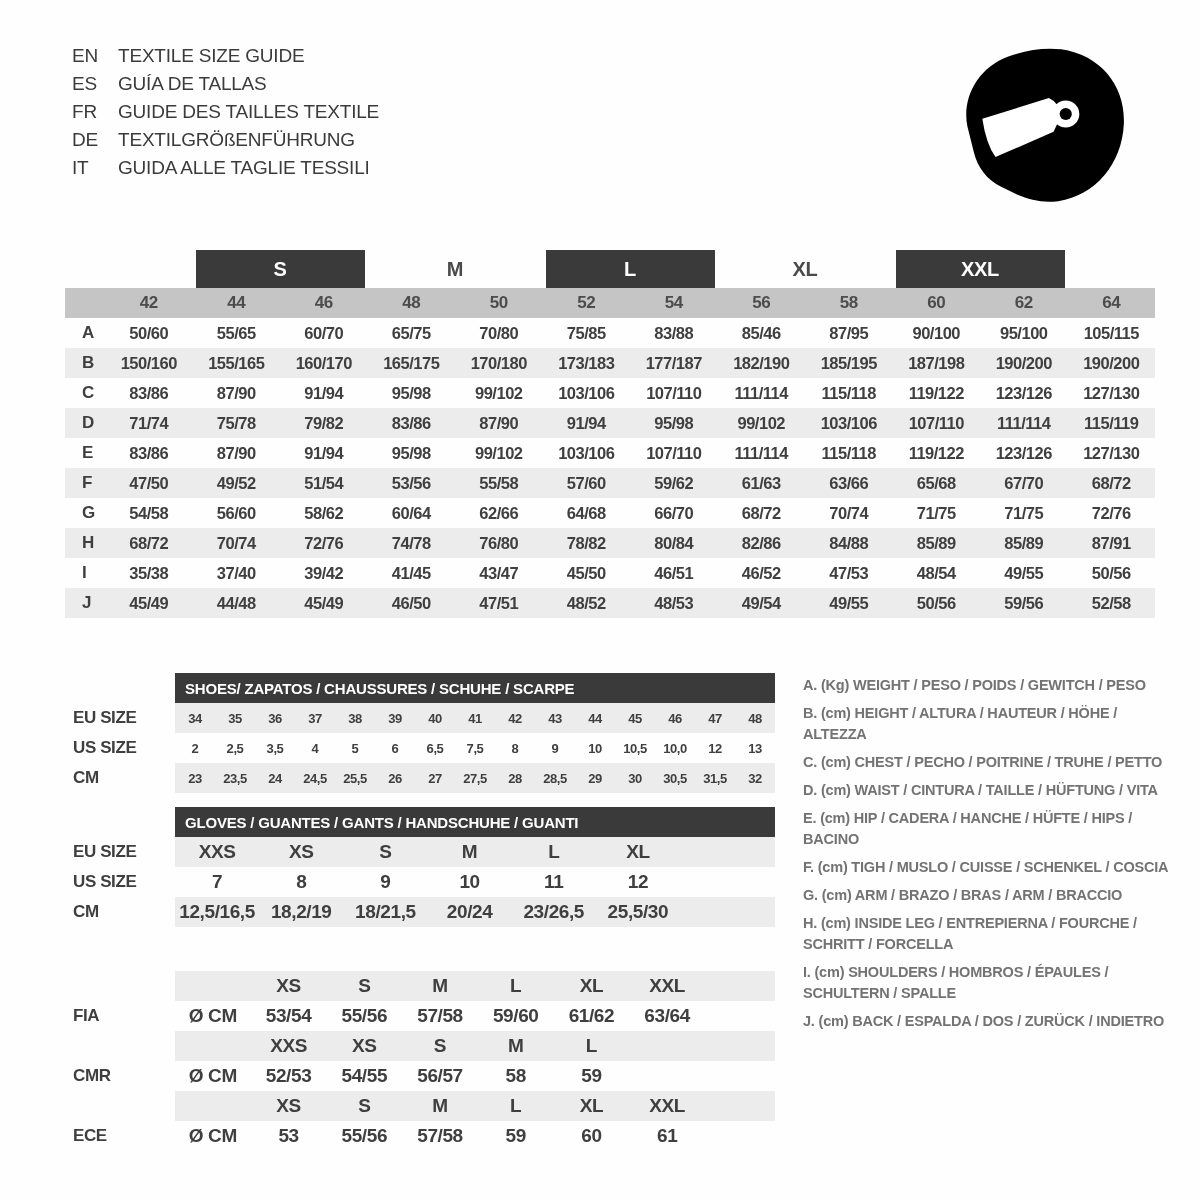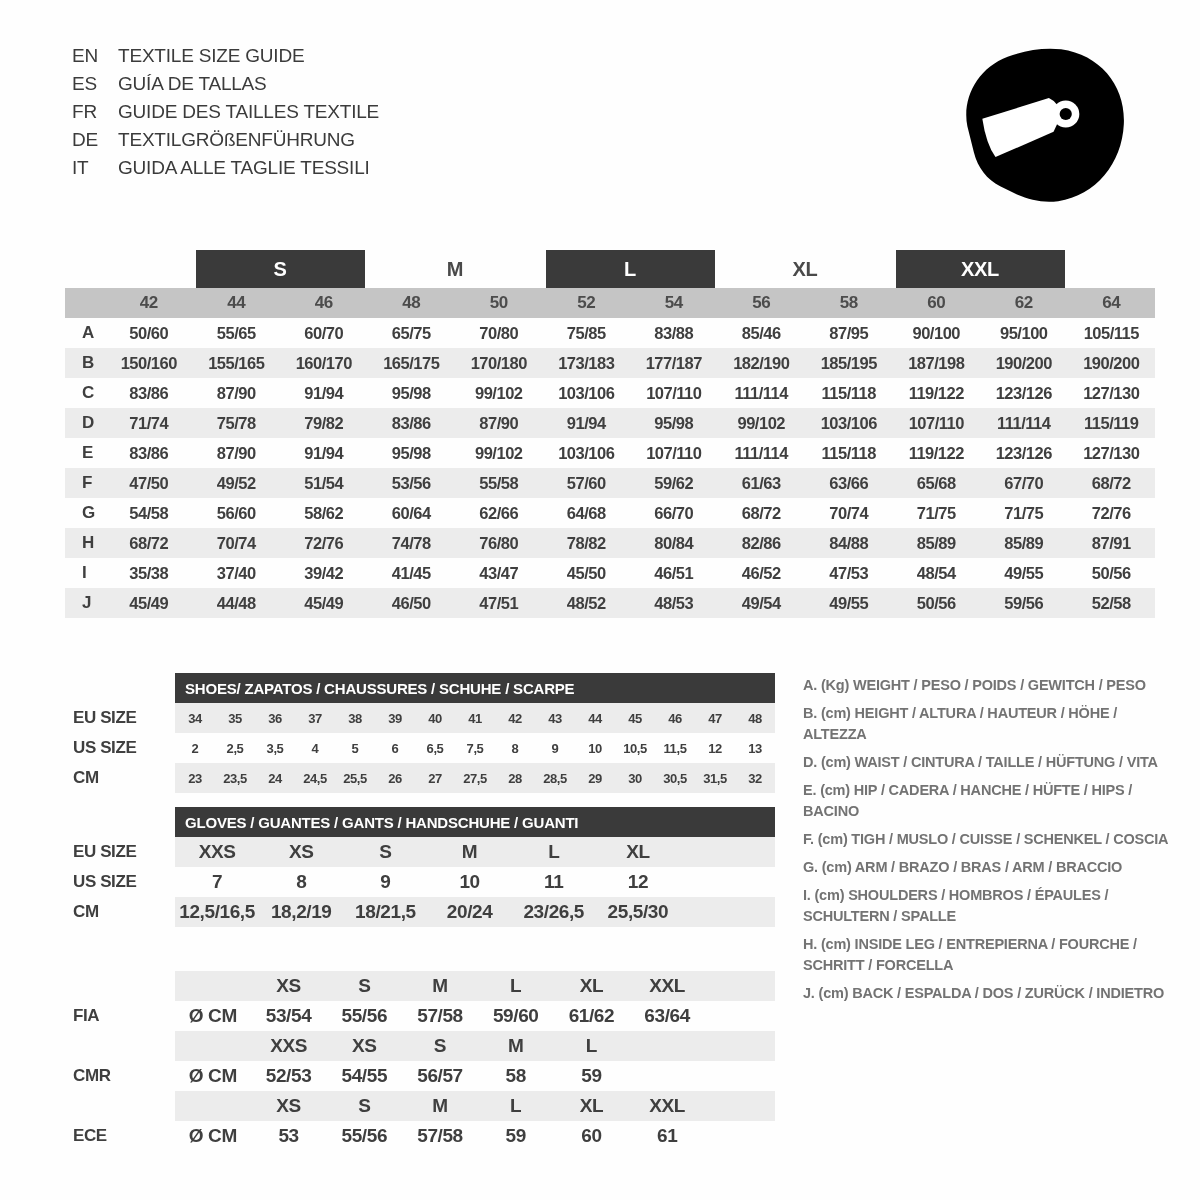--- a/index.html
+++ b/index.html
@@ -363,21 +363,21 @@
                 <span class="cell">3,5</span>
                 <span class="cell">4</span>
                 <span class="cell">5</span>
                 <span class="cell">6</span>
                 <span class="cell">6,5</span>
                 <span class="cell">7,5</span>
                 <span class="cell">8</span>
                 <span class="cell">9</span>
                 <span class="cell">10</span>
                 <span class="cell">10,5</span>
-                <span class="cell">11,5</span>
+                <span class="cell">10,0</span>
                 <span class="cell">12</span>
                 <span class="cell">13</span>
               </div>
           </div>
             <div class="srow drow">
             <span class="gut">CM</span>
             <div class="cells">
 
             <span class="cell">23</span>
                 <span class="cell">23,5</span>
@@ -528,23 +528,24 @@
               </div>
           </div>
           </div>
       </div>
       </div>
 
     <aside class="legend">
 
     <div class="legend-item">A. (Kg) WEIGHT / PESO / POIDS / GEWITCH / PESO</div>
         <div class="legend-item">B. (cm) HEIGHT / ALTURA / HAUTEUR / HÖHE / ALTEZZA</div>
+        <div class="legend-item">C. (cm) CHEST / PECHO / POITRINE / TRUHE / PETTO</div>
         <div class="legend-item">D. (cm) WAIST / CINTURA / TAILLE / HÜFTUNG / VITA</div>
         <div class="legend-item">E. (cm) HIP / CADERA / HANCHE / HÜFTE / HIPS /  BACINO</div>
         <div class="legend-item">F. (cm) TIGH / MUSLO / CUISSE / SCHENKEL / COSCIA</div>
         <div class="legend-item">G. (cm) ARM / BRAZO / BRAS / ARM / BRACCIO</div>
+        <div class="legend-item">H. (cm) INSIDE LEG / ENTREPIERNA / FOURCHE / SCHRITT / FORCELLA</div>
         <div class="legend-item">I.  (cm) SHOULDERS / HOMBROS / ÉPAULES / SCHULTERN / SPALLE</div>
-        <div class="legend-item">H. (cm) INSIDE LEG / ENTREPIERNA / FOURCHE / SCHRITT / FORCELLA</div>
         <div class="legend-item">J. (cm) BACK / ESPALDA / DOS / ZURÜCK / INDIETRO</div>
       </aside>
   </div>
 
 </div>
 
 </body></html>

